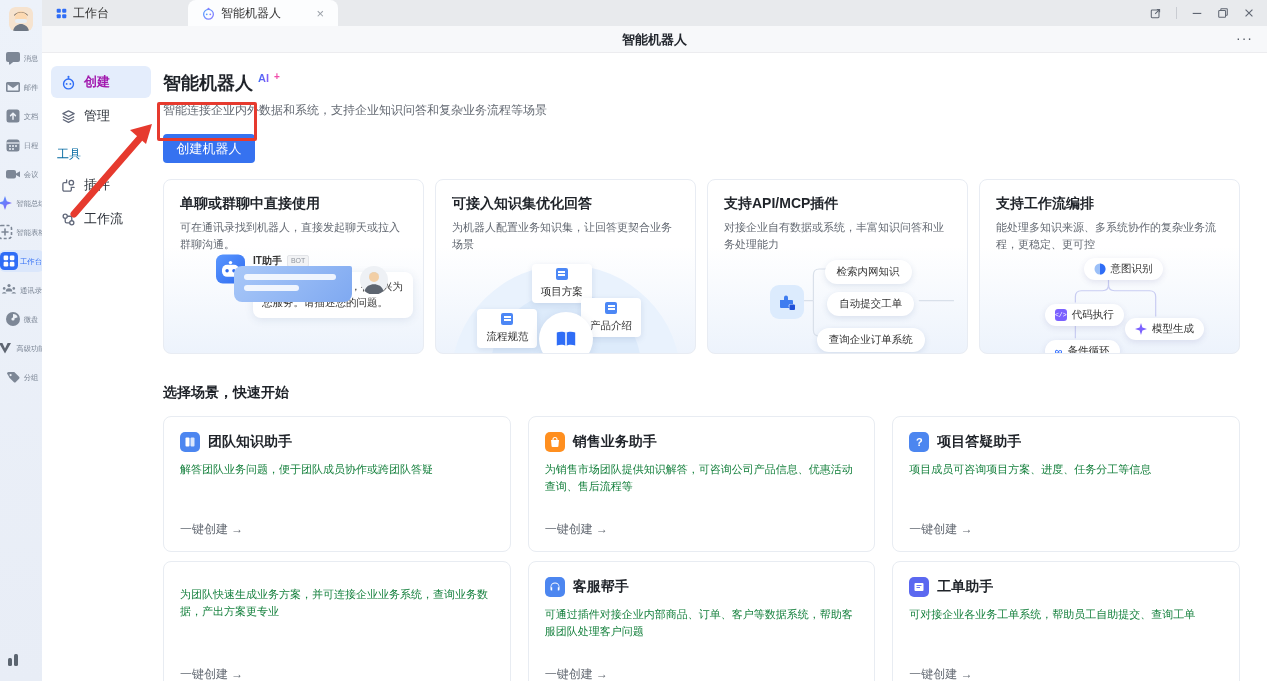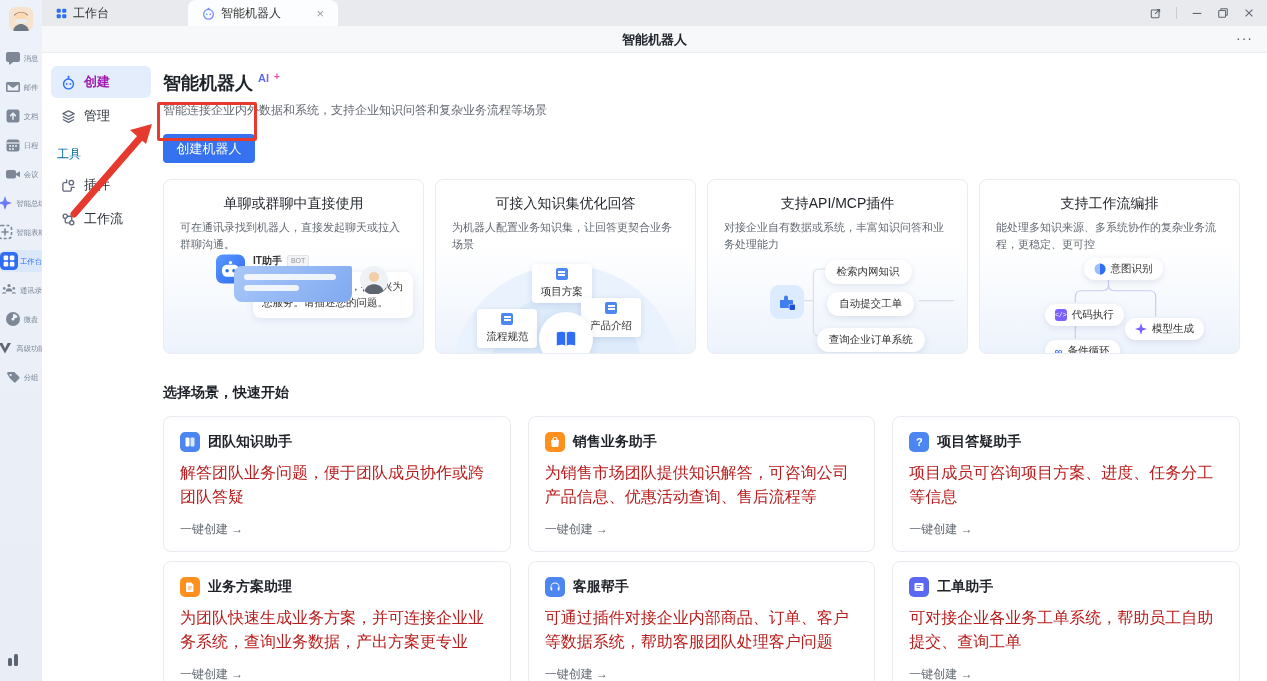--- a/index.html
+++ b/index.html
@@ -60,21 +60,21 @@
   
   .anno-box { position:absolute; left:157px; top:102px; width:100px; height:39px;
     border:3px solid #e63a2e; border-radius:2px; z-index:6; pointer-events:none; }
   .anno-arrow { position:absolute; left:58px; top:116px; width:110px; height:104px; z-index:6; pointer-events:none; }
 
   
   .features { display:flex; gap:11px; margin-top:16px; }
   .fcard { flex:1; height:175px; border:1px solid #e8ecf3; border-radius:8px; padding:15px 16px;
     position:relative; overflow:hidden;
     background:linear-gradient(180deg,#ffffff 38%,#edf3fc 100%); }
-  .fcard h3 { font-size:14px; font-weight:normal; color:#1f2329;text-align:center; }
+  .fcard h3 { font-size:14px; font-weight:bold; color:#1f2329; }
   .fcard .fdesc { font-size:11px; color:#646a73; margin-top:6px; line-height:1.5; }
 
   
   .c1 { position:absolute; left:52px; top:72px; right:10px; }
   .c1-row { display:flex; gap:8px; }
   .c1-nm { display:flex; align-items:center; gap:5px; margin-top:2px; }
   .c1-name { font-size:10px; font-weight:bold; color:#333; }
   .c1-bot { font-size:7px; color:#8f959e; background:#f2f3f5; border:1px solid #e2e4e8; border-radius:2px; padding:0 3px; line-height:1.5; }
   .c1-bubble { margin-top:4px; width:160px; background:#fff; border-radius:2px 8px 8px 8px;
     box-shadow:0 2px 8px rgba(60,90,140,.12); padding:7px 9px; font-size:10.5px; color:#333; line-height:1.5; }
@@ -112,21 +112,21 @@
 
   
   .scn-title { font-size:14px; font-weight:bold; color:#1f2329; margin-top:30px; }
   .scn-grid { display:grid; grid-template-columns:repeat(3,1fr); gap:9px 17px; margin-top:14px; }
   .scard { height:136px; border:1px solid #e8ecf2; border-radius:8px; padding:15px 16px; position:relative;
     background:#fff; cursor:pointer; }
   .scard-head { display:flex; align-items:center; gap:8px; }
   .scard-icon { width:20px; height:20px; border-radius:5px; display:flex; align-items:center; justify-content:center;
     color:#fff; font-size:11px; font-weight:bold; flex:0 0 auto; }
   .scard-title { font-size:14px; font-weight:bold; color:#1f2329; }
-  .scard-desc { font-size:16px; color:#b91c1c; margin-top:9px; line-height:1.5; }
+  .scard-desc { font-size:11px; color:#15803d; margin-top:9px; line-height:1.5; }
   .scard-cta { position:absolute; left:16px; bottom:13px; font-size:12px; color:#646a73; }
 </style>
 </head>
 <body>
 
 <div class="titlebar">
   <div class="tab tab-plain">
     <svg width="11" height="11" viewBox="0 0 16 16">
         <g fill="#2f6df6">
           <rect x="1" y="1" width="6" height="6" rx="1.5"></rect>
@@ -537,29 +537,20 @@
     <div class="scard">
       <div class="scard-head">
         <span class="scard-icon" style="background:#4c86f0">?</span>
         <span class="scard-title">项目答疑助手</span>
       </div>
       <div class="scard-desc">项目成员可咨询项目方案、进度、任务分工等信息</div>
       <div class="scard-cta">一键创建 →</div>
     </div>
 
     <div class="scard">
-      <div class="scard-head">
-        <span class="scard-icon" style="background:#ff8f1f">
-            <svg width="12" height="12" viewBox="0 0 12 12">
-              <path d="M3 1.5h4.5L9.5 4v6a1 1 0 0 1-1 1H3a1 1 0 0 1-1-1V2.5a1 1 0 0 1 1-1z" fill="#fff"></path>
-              <path d="M4 6h4M4 8h3" stroke="#ff8f1f" stroke-width=".9"></path>
-            </svg>
-          </span>
-        <span class="scard-title">业务方案助理</span>
-      </div>
       <div class="scard-desc">为团队快速生成业务方案，并可连接企业业务系统，查询业务数据，产出方案更专业</div>
       <div class="scard-cta">一键创建 →</div>
     </div>
 
     <div class="scard">
       <div class="scard-head">
         <span class="scard-icon" style="background:#4c86f0">
             <svg width="12" height="12" viewBox="0 0 12 12">
               <path d="M6 1.5a4.5 4.5 0 0 1 4.5 4.5v2.5a1 1 0 0 1-1 1H8.8V6.2h1A3.8 3.8 0 0 0 6 2.4 3.8 3.8 0 0 0 2.2 6.2h1v3.3H2.5a1 1 0 0 1-1-1V6A4.5 4.5 0 0 1 6 1.5z" fill="#fff"></path>
             </svg>

